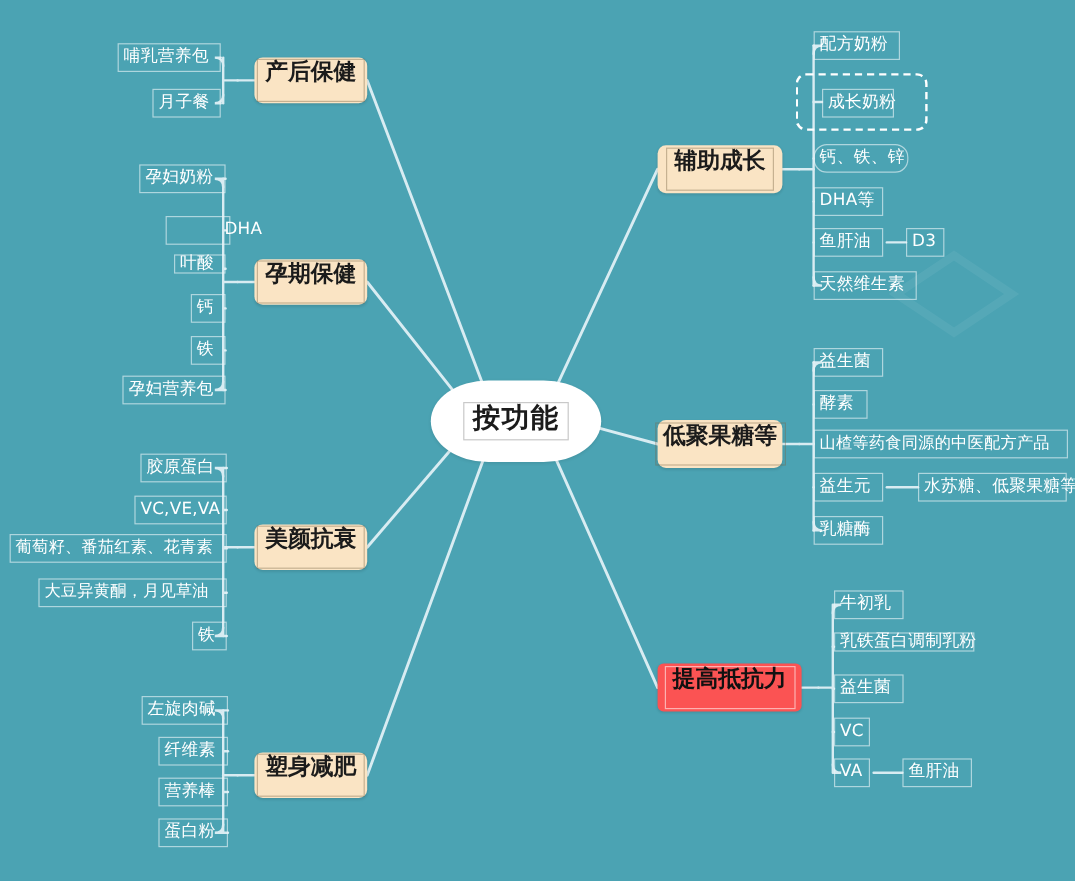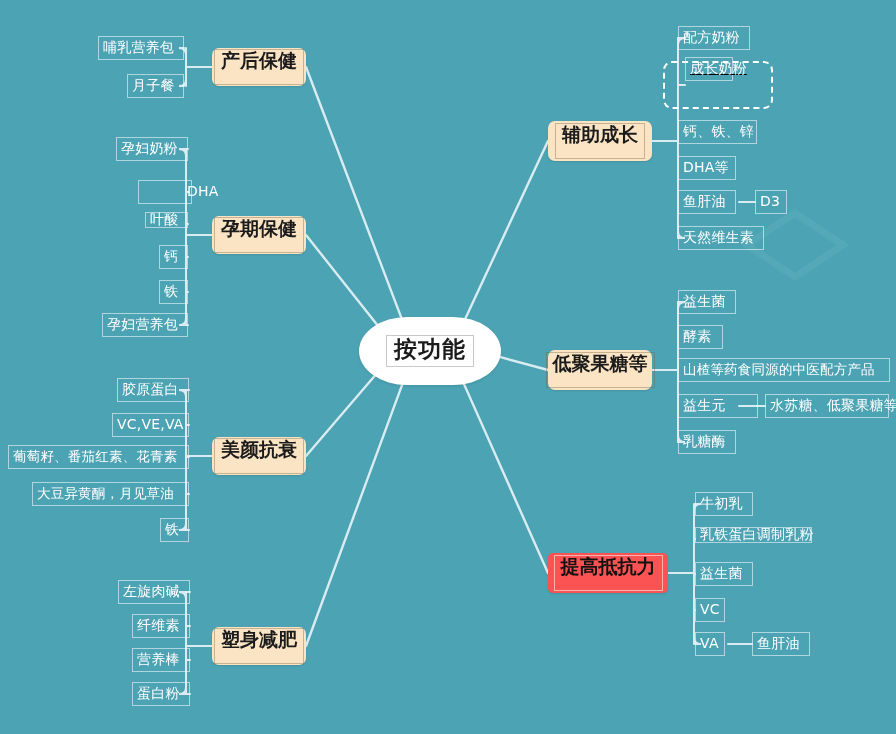--- a/index.html
+++ b/index.html
@@ -243,25 +243,25 @@
       </div>
       <div class="leaf-node" style="left: 132px; top: 682px; width: 58px; height: 24px;">
         <span class="txt">蛋白粉</span>
       </div>
       <div class="branch-node" style="left: 212px; top: 627px; width: 94px; height: 38px;">
         <span class="txt">塑身减肥</span>
       </div>
       <div class="leaf-node" style="left: 678px; top: 26px; width: 72px; height: 24px;">
         <span class="txt">配方奶粉</span>
       </div>
-      <div class="leaf-node" style="left: 685px; top: 57px; width: 48px; height: 24px; text-decoration: underline;">
+      <div class="leaf-node" style="left: 685px; top: 74px; width: 60px; height: 24px;">
         <span class="txt">成长奶粉</span>
       </div>
       <div class="selection-ring" style="left: 663px; top: 61px; width: 110px; height: 48px;"></div>
-      <div class="leaf-node" style="left: 678px; top: 120px; width: 79px; height: 24px;">
+      <div class="leaf-node" style="left: 678px; top: 120px; width: 79px; height: 24px; border-radius: 11px;">
         <span class="txt">钙、铁、锌</span>
       </div>
       <div class="leaf-node" style="left: 678px; top: 156px; width: 58px; height: 24px;">
         <span class="txt">DHA等</span>
       </div>
       <div class="leaf-node" style="left: 678px; top: 190px; width: 58px; height: 24px;">
         <span class="txt">鱼肝油</span>
       </div>
       <div class="leaf-node" style="left: 755px; top: 190px; width: 32px; height: 24px;">
         <span class="txt">D3</span>
@@ -274,21 +274,21 @@
       </div>
       <div class="leaf-node" style="left: 678px; top: 290px; width: 58px; height: 24px;">
         <span class="txt">益生菌</span>
       </div>
       <div class="leaf-node" style="left: 678px; top: 325px; width: 45px; height: 24px;">
         <span class="txt">酵素</span>
       </div>
       <div class="leaf-node small" style="left: 678px; top: 358px; width: 212px; height: 24px;">
         <span class="txt">山楂等药食同源的中医配方产品</span>
       </div>
-      <div class="leaf-node" style="left: 678px; top: 394px; width: 80px; height: 24px;">
+      <div class="leaf-node" style="left: 678px; top: 394px; width: 58px; height: 24px;">
         <span class="txt">益生元</span>
       </div>
       <div class="leaf-node" style="left: 765px; top: 394px; width: 124px; height: 24px;">
         <span class="txt">水苏糖、低聚果糖等</span>
       </div>
       <div class="leaf-node" style="left: 678px; top: 430px; width: 58px; height: 24px;">
         <span class="txt">乳糖酶</span>
       </div>
       <div class="branch-node" style="left: 548px; top: 350px; width: 104px; height: 40px;">
         <span class="txt">低聚果糖等</span>

